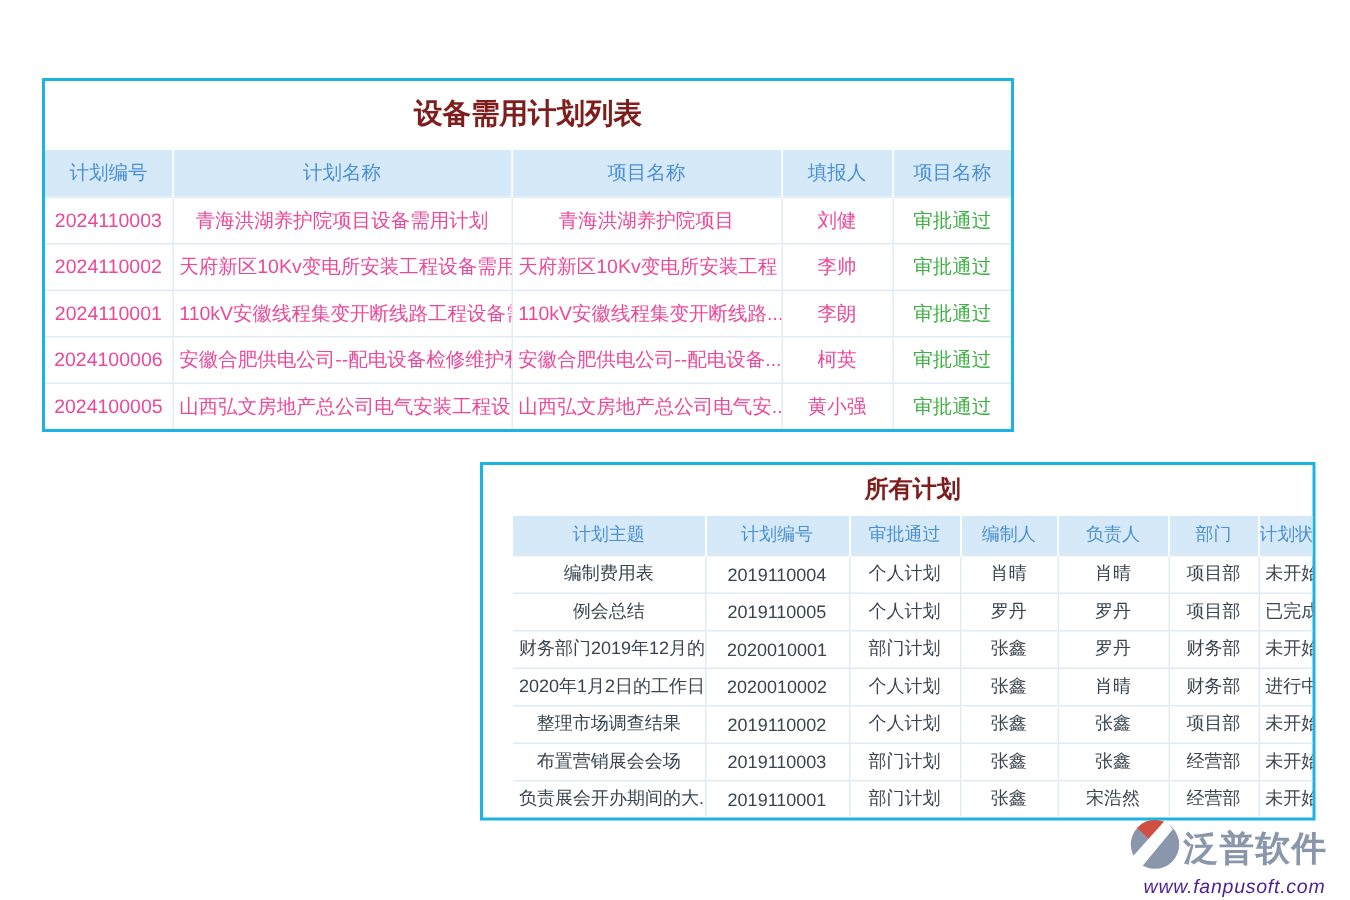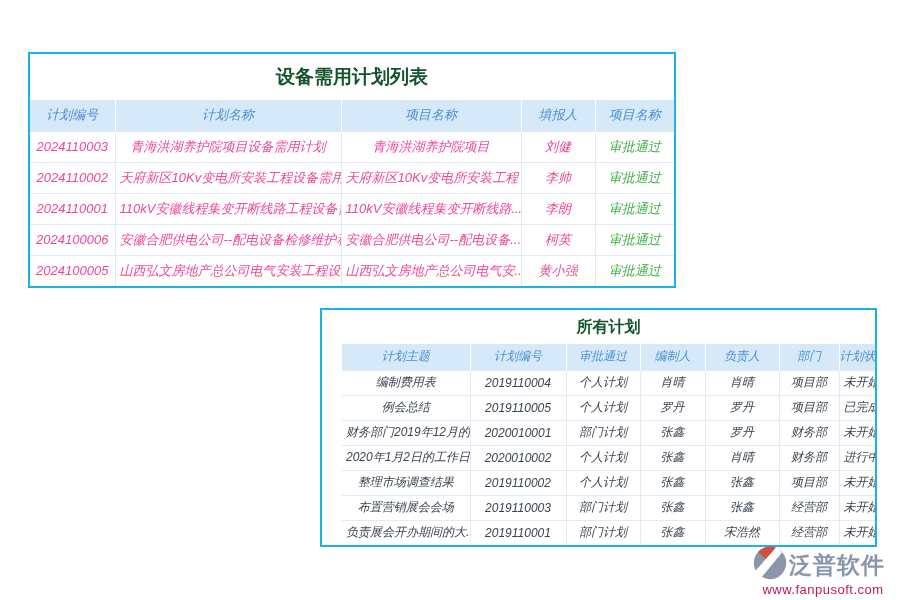--- a/index.html
+++ b/index.html
@@ -1,40 +1,40 @@
 <!DOCTYPE html>
 <html><head>
 <meta charset="utf-8">
 <style>
   * { margin:0; padding:0; box-sizing:border-box; }
   html,body { width:900px; height:600px; background:#ffffff; overflow:hidden;
               font-family:"Liberation Sans","DejaVu Sans",sans-serif; }
   .panel { position:absolute; background:#fff; border:2px solid #1ab3e2; }
   #equipment-panel { left:28px; top:52px; width:648px; }
   #plans-panel { left:320px; top:308px; width:557px;padding-left:20px; }
-  .panel-title { text-align:center; font-weight:bold; color:#14532d; }
+  .panel-title { text-align:center; font-weight:bold; color:#7f1d1d; }
   #equipment-panel .panel-title { height:46px; line-height:46px; font-size:19px; }
   #plans-panel .panel-title { height:34px; line-height:34px; font-size:16px; }
-  table.tbl { width:100%; border-collapse:collapse; table-layout:fixed;font-style:italic; }
+  table.tbl { width:100%; border-collapse:collapse; table-layout:fixed; }
   .tbl th { background:#d6e9f8; color:#4a90d3; font-weight:normal;
             border-right:1px solid #ffffff; text-align:center;
             white-space:nowrap; overflow:hidden; }
   .tbl th:last-child { border-right:none; }
   .tbl td { border-top:1px solid #e0ebf5; border-right:1px solid #e0ebf5;
             text-align:center; white-space:nowrap; overflow:hidden; padding:0 4px; }
   .tbl td:last-child { border-right:none; }
   #equipment-panel th { height:31px; font-size:13px; }
   #equipment-panel td { height:31px; font-size:13px; color:#ec4899; }
   #equipment-panel td.status { color:#3cb043; }
   #plans-panel th { height:26px; font-size:12px;text-align:center; }
   #plans-panel td { height:25px; font-size:12px; color:#3a4450; }
   #logo { position:absolute; left:753px; top:546px; width:140px; }
   #logo .logo-row { display:flex; align-items:center; }
   #logo .logo-name { font-size:23px; font-weight:bold; color:#8a96ab; letter-spacing:1px; margin-left:2px; }
-  #logo .logo-url { font-size:13px; color:#be185d; text-align:center; margin-top:-2px; letter-spacing:0.5px; }
+  #logo .logo-url { font-size:13px; color:#4c1d95; text-align:center; margin-top:-2px; letter-spacing:0.5px;font-style:italic; }
 </style>
 </head>
 <body>
 
 <div class="panel" id="equipment-panel">
   <div class="panel-title">设备需用计划列表</div>
   <table class="tbl">
     <colgroup>
       <col style="width:85px">
         <col style="width:226px">

